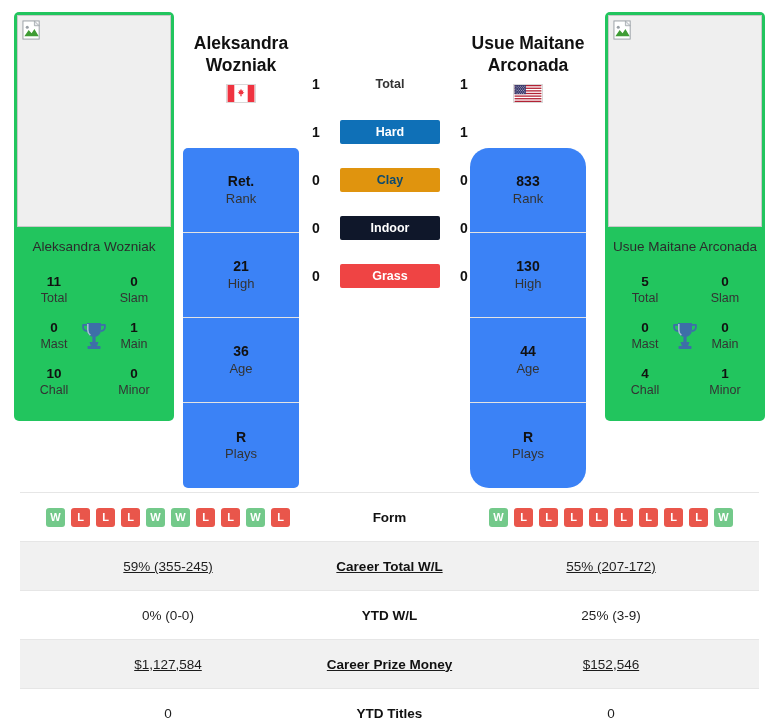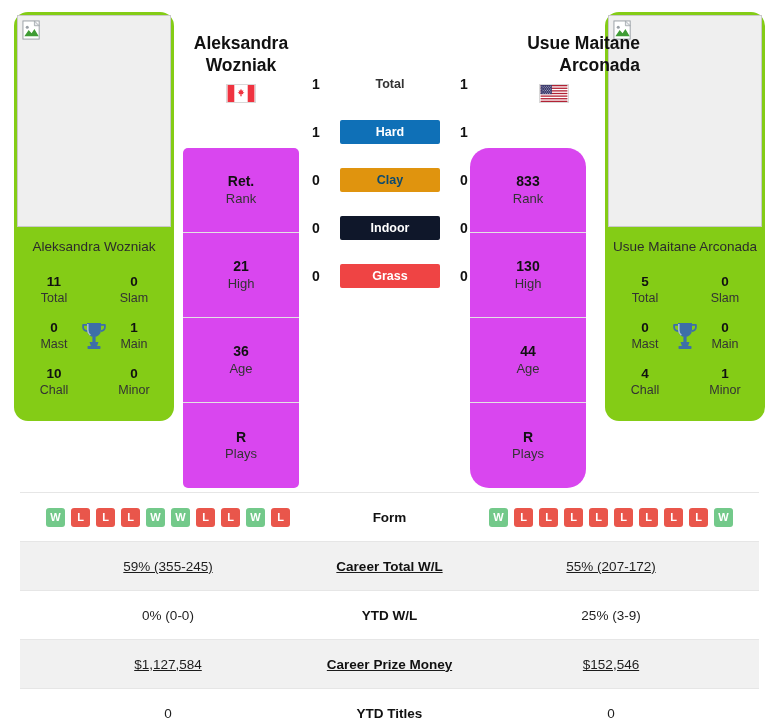--- a/index.html
+++ b/index.html
@@ -15,22 +15,22 @@
   .page { position: relative; width: 779px; height: 719px; }
 
   
   .h2h { position: relative; width: 779px; height: 492px; }
 
   
   .player-card {
     position: absolute;
     top: 12px;
     width: 160px;
-    background: #84cc16;
-    border-radius: 14px;
+    background: #22c55e;
+    border-radius: 5px;
     padding: 0;
   }
   .player-card.left  { left: 14px; }
   .player-card.right { left: 605px; }
 
   .photo-box {
     margin: 3px 3px 0 3px;
     height: 212px;
     background: #efefef;
     border: 1px solid #c9c9c9;
@@ -79,21 +79,21 @@
   .trophy-icon {
     width: 28px; height: 30px;
     display: block;
   }
 
   
   .rank-card {
     position: absolute;
     top: 148px;
     width: 116px;
-    background: #d946ef;
+    background: #3b82f6;
     border-radius: 5px;
     overflow: hidden;
   }
   .rank-card.left  { left: 183px; }
   .rank-card.right { left: 470px; border-radius: 19px; }
   .rank-cell {
     height: 85px;
     display: flex;
     flex-direction: column;
     align-items: center;
@@ -118,21 +118,21 @@
     position: absolute;
     top: 32px;
     width: 172px;
     text-align: center;
     font-size: 17.5px;
     font-weight: bold;
     color: #111;
     line-height: 1.28;
   }
   .big-name.left  { left: 155px; }
-  .big-name.right { left: 468px; text-align: right; }
+  .big-name.right { left: 442px; }
   .flag {
     display: block;
     margin: 7px auto 0 auto;
     width: 30px; height: 19px;
     border: 1px solid #d8d8d8;
   }
 
   
   .surface-col {
     position: absolute;

